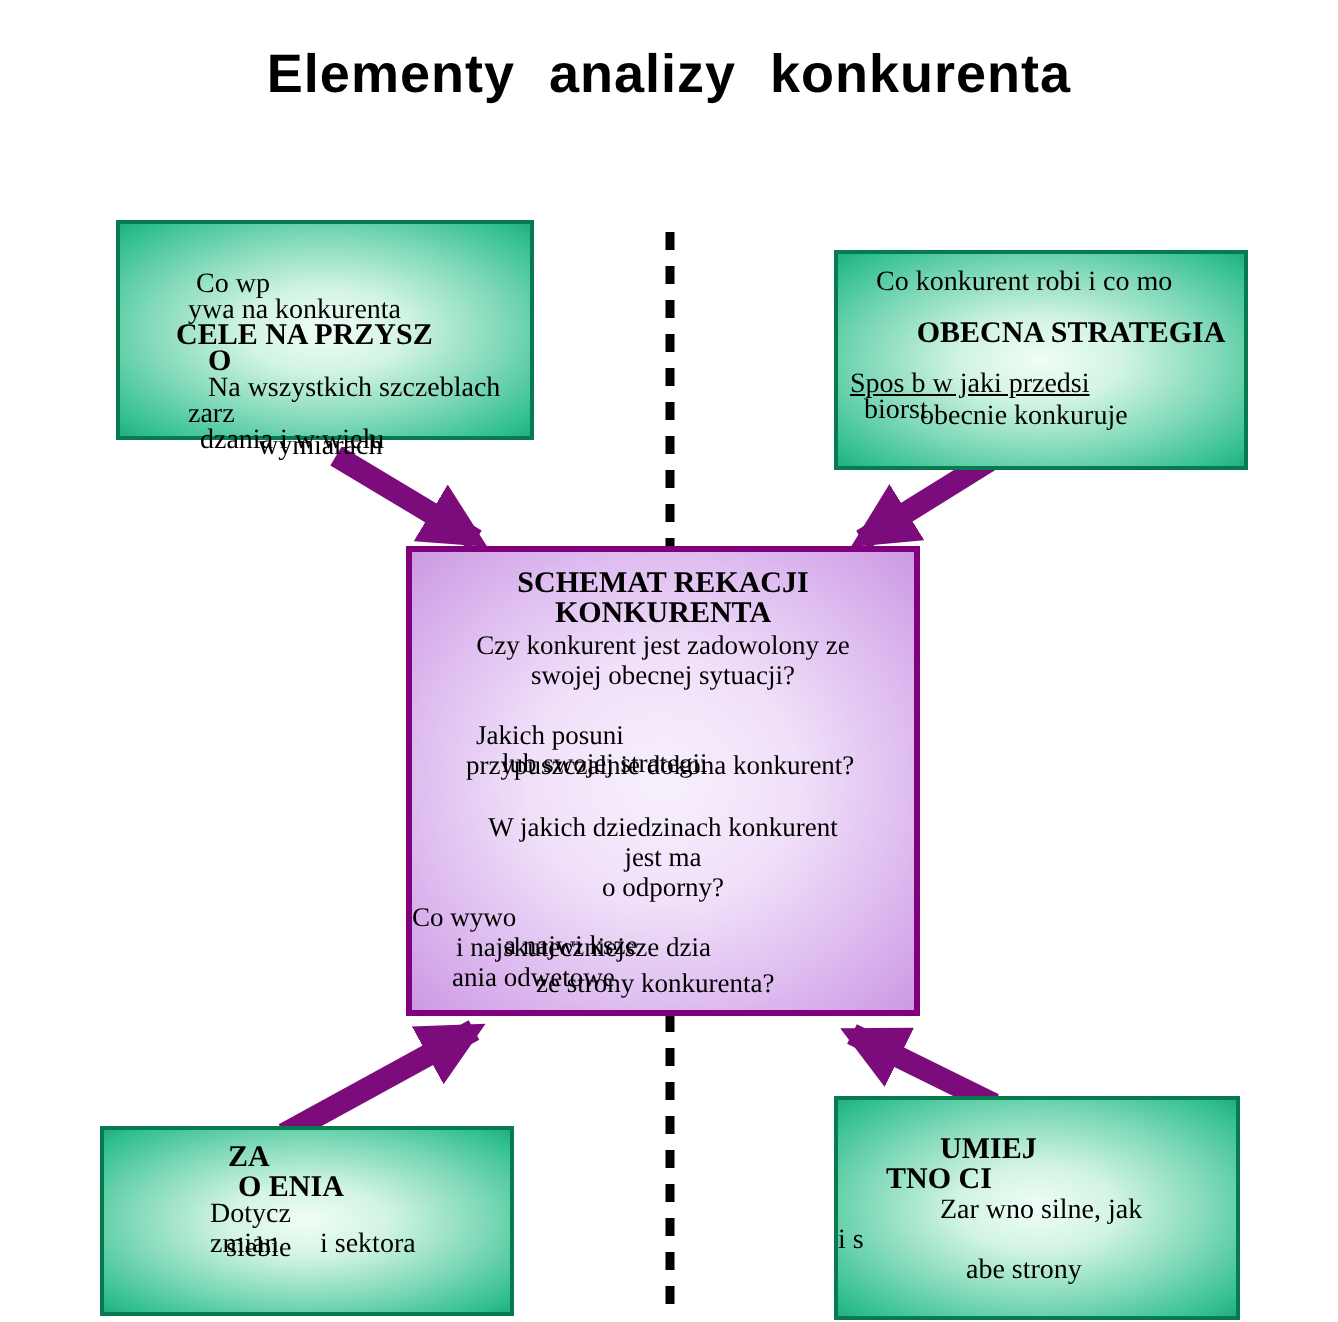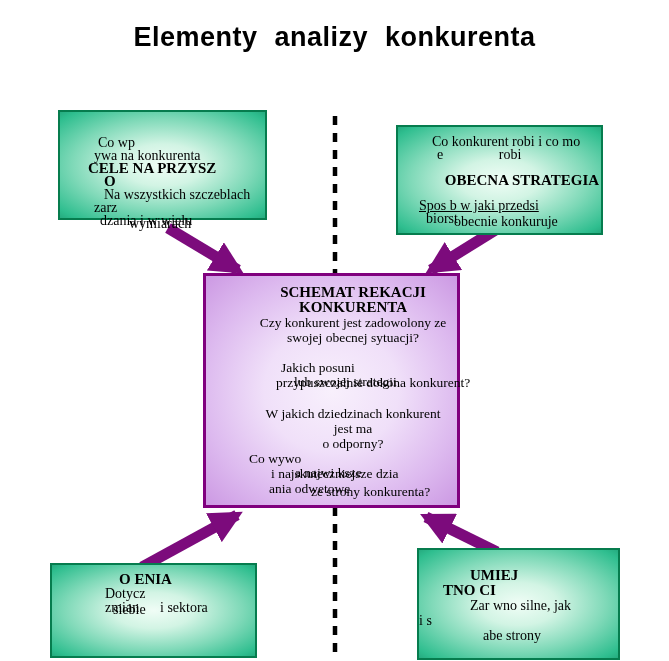--- a/index.html
+++ b/index.html
@@ -17,29 +17,29 @@
   .arrow-layer{z-index:3;}
   .box{position:absolute;box-sizing:border-box;}
   .green{
     border:2px solid #067c4e;z-index:4;
     background:radial-gradient(ellipse at center,#f0fdf6 0%,#d2f4e4 28%,#7fd9b8 62%,#2fbe8f 92%,#25ab7f 100%);
     font-size:14px;line-height:13px;
   }
   .purple{
     border:3px solid #80007e;z-index:2;
     background:radial-gradient(ellipse at center,#f8f0fc 0%,#f0e0f9 38%,#ddbaef 72%,#cc99e3 100%);
-    font-size:13.5px;line-height:15px;padding-left:43px;
+    font-size:13.5px;line-height:15px;
   }
   .ln{position:relative;white-space:nowrap;}
   .b{font-weight:bold;font-size:15px;}
   .ovl{position:absolute;white-space:nowrap;}
   .ctr{text-align:center;}
   
   .tl{left:58px;top:110px;width:209px;height:110px;padding-top:24px;}
-  .tr{left:396px;top:125px;width:207px;height:110px;padding-top:8px;padding-left:15px;}
+  .tr{left:417px;top:125px;width:207px;height:110px;padding-top:8px;}
   .bl{left:50px;top:563px;width:207px;height:95px;padding-top:7px;line-height:14.5px;}
   .br{left:417px;top:548px;width:203px;height:112px;padding-top:18px;line-height:15px;}
   
   .center-box{left:203px;top:273px;width:257px;height:235px;padding-top:9px;}
   .mt-blank{margin-top:15px;}
   .mt-blank2{margin-top:16px;}
 </style>
 </head>
 <body>
 
@@ -95,33 +95,30 @@
     <div class="ln" style="margin-left:44px;">Na wszystkich szczeblach</div>
     <div class="ln" style="margin-left:34px;">zarz</div>
     <div class="ln" style="margin-left:40px;">
       <span>dzania i w wielu</span>
       <span class="ovl" style="left:29px;top:3px;">wymiarach</span>
     </div>
   </div>
 
   <div class="box green tr">
     <div class="ln" style="margin-left:19px;">Co konkurent robi i co mo</div>
-    <div class="ln" style="margin-left:24px;">
-      <span>e</span>
-      <span style="margin-left:52px;">robi</span>
-    </div>
     <div class="ln b" style="margin-left:30px;margin-top:13px;text-align:center;">OBECNA STRATEGIA</div>
     <div class="ln" style="margin-left:6px;margin-top:12px;text-decoration:underline;">Spos b w jaki przedsi</div>
     <div class="ln" style="margin-left:13px;">
       <span>biorst</span>
       <span class="ovl" style="left:28px;top:3px;">obecnie konkuruje</span>
     </div>
   </div>
 
   <div class="box green bl">
+    <div class="ln b" style="margin-left:62px;">ZA</div>
     <div class="ln b" style="margin-left:67px;">O  ENIA</div>
     <div class="ln" style="margin-left:53px;">Dotycz</div>
     <div class="ln" style="margin-left:53px;">
       <span>zmian</span>
       <span class="ovl" style="left:8px;top:2px;">siebie</span>
       <span class="ovl" style="left:55px;top:0;">i sektora</span>
     </div>
   </div>
 
   <div class="box green br">

